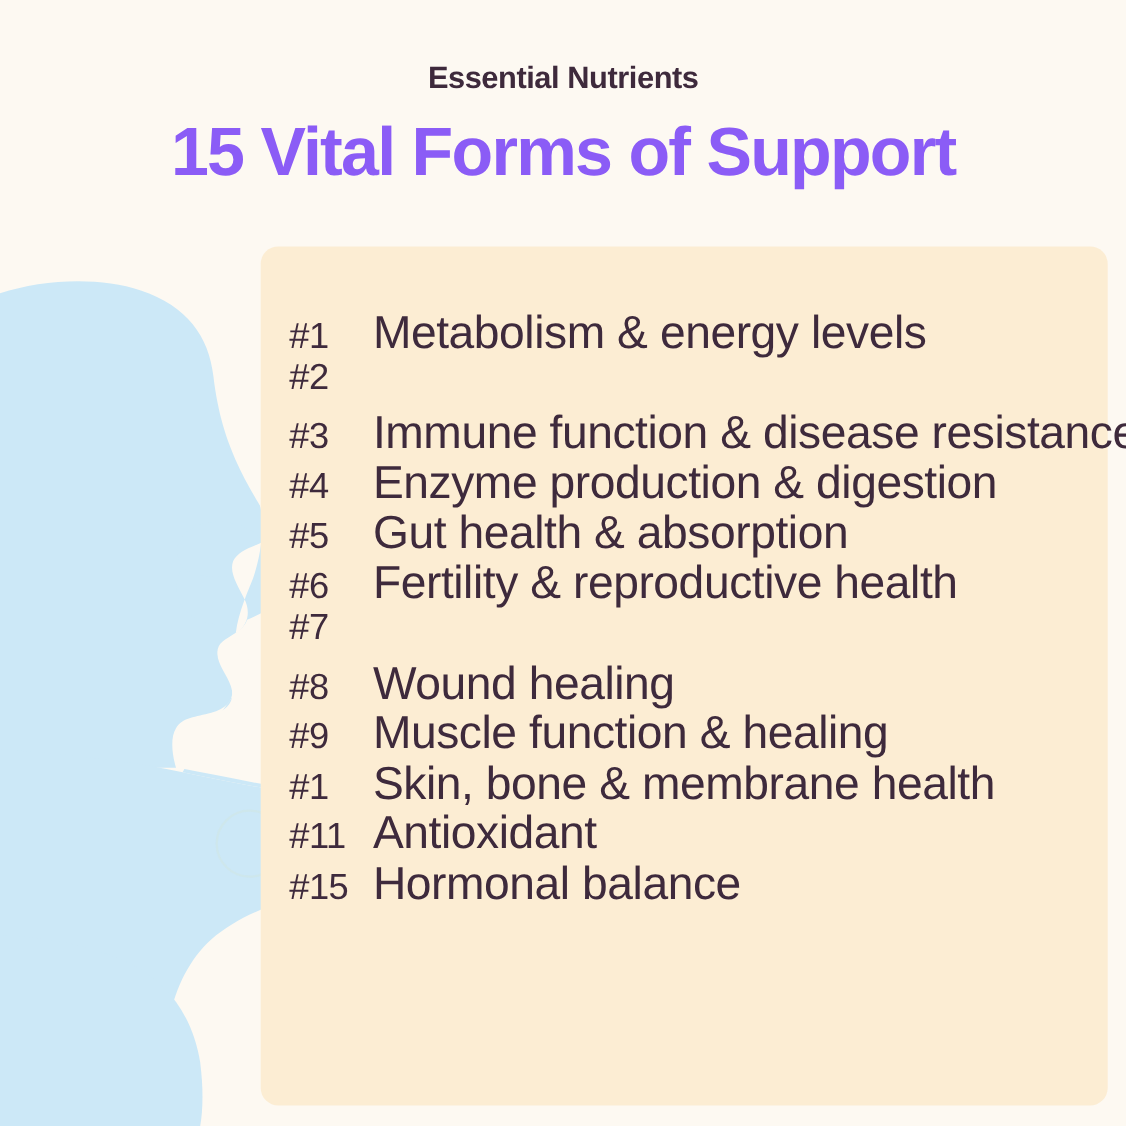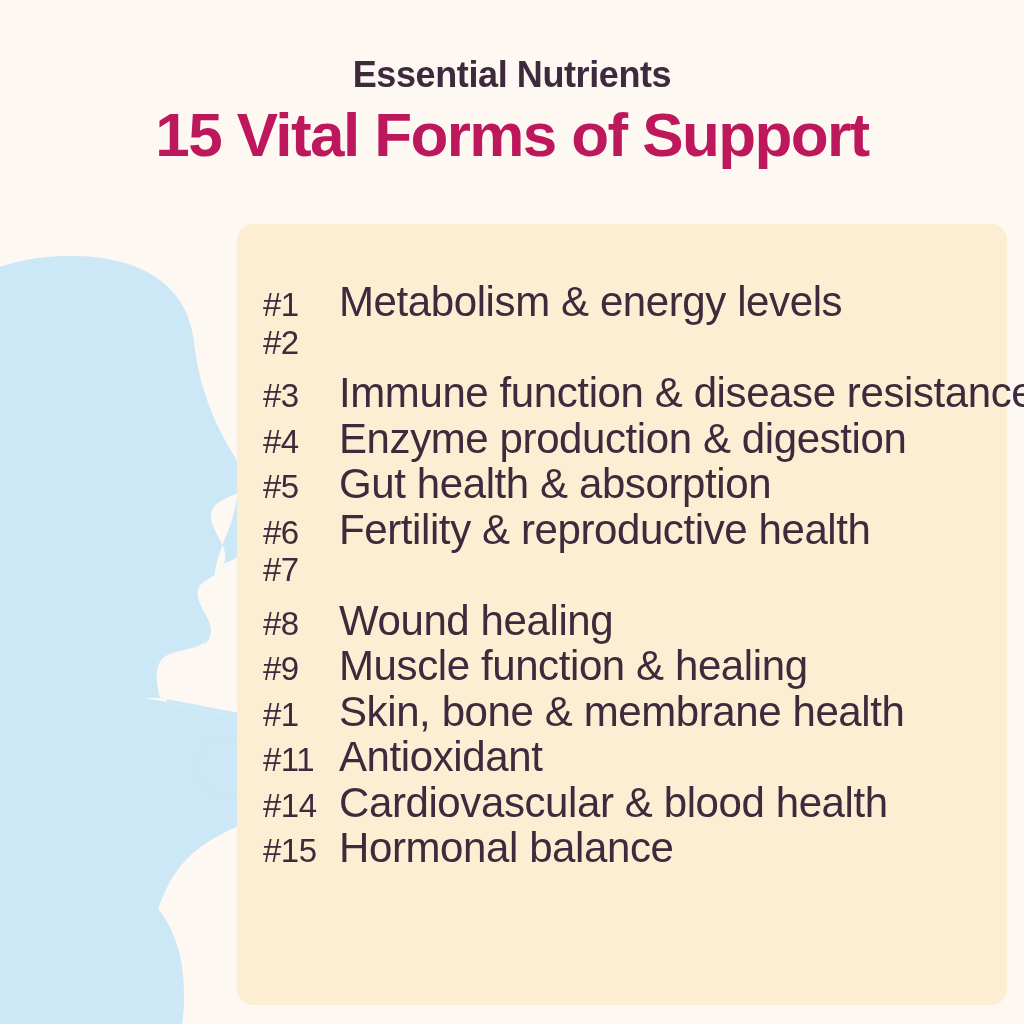--- a/index.html
+++ b/index.html
@@ -51,35 +51,35 @@
   
   .heading-block {
     position: absolute;
     top: 56px;
     left: 0;
     width: 1024px;
     text-align: center;
   }
   .eyebrow {
     display: block;
-    font-size: 36px;
+    font-size: 28px;
     font-weight: 700;
     letter-spacing: -0.4px;
     color: #3E2A3C;
     line-height: 1.06;
     margin: 0;
   }
   .headline {
     display: block;
     font-size: 62px;
     font-weight: 700;
     letter-spacing: -1.6px;
-    color: #be185d;
+    color: #8b5cf6;
     line-height: 1.08;
-    margin: 8px 0 0 0;
+    margin: 20px 0 0 0;
     white-space: nowrap;
   }
 
   
   .list-card {
     position: absolute;
     left: 237px;
     top: 224px;
     width: 770px;
     height: 781px;
@@ -253,24 +253,20 @@
       </li>
       <li class="nutrient-item">
         <span class="item-number">#1</span>
         <span class="item-label">Skin, bone &amp; membrane health</span>
       </li>
       <li class="nutrient-item">
         <span class="item-number">#11</span>
         <span class="item-label">Antioxidant</span>
       </li>
       <li class="nutrient-item">
-        <span class="item-number">#14</span>
-        <span class="item-label">Cardiovascular &amp; blood health</span>
-      </li>
-      <li class="nutrient-item">
         <span class="item-number">#15</span>
         <span class="item-label">Hormonal balance</span>
       </li>
 
     </ul>
   </div>
 
 </div>
 
 </body></html>

